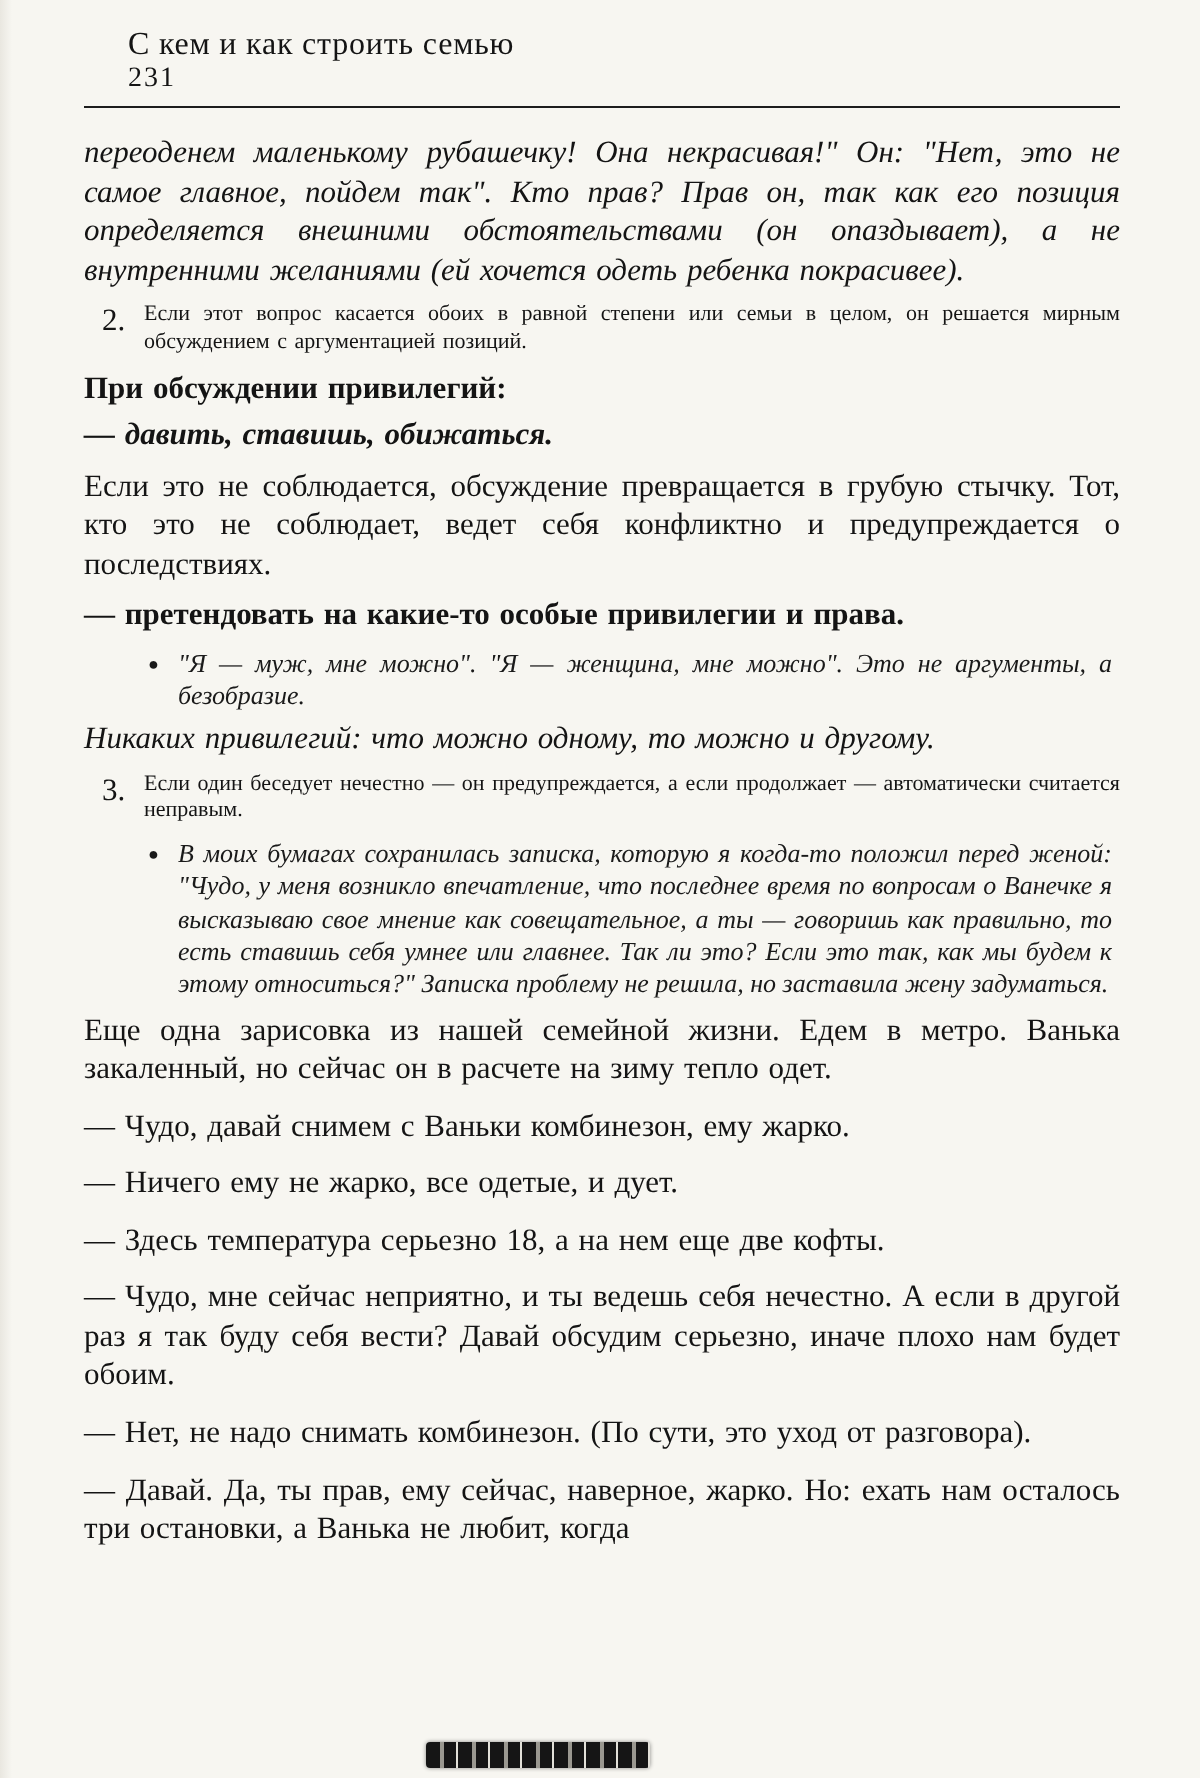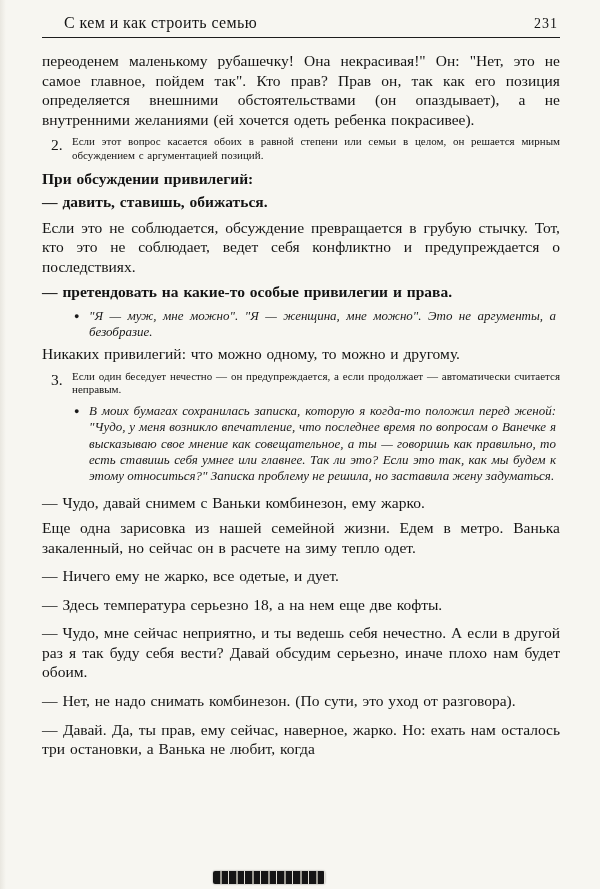--- a/index.html
+++ b/index.html
@@ -19,38 +19,39 @@
     background: linear-gradient(90deg, #e9e7e0 0px, #f7f6f1 6px);
   }
   
   .header-row {
     display: flex;
     justify-content: space-between;
     align-items: baseline;
     padding: 2px 2px 5px 22px;
     font-size: 16px;
     letter-spacing: 0.4px;
+    flex-direction: column;
   }
   .running-title { }
   .page-number { font-size: 14px; letter-spacing: 1px; }
   .header-rule {
     border: none;
     border-top: 1.6px solid #1d1d1d;
     margin: 0 0 13px 0;
   }
   
   p { margin: 0; }
   .para {
     font-size: 15.5px;
     line-height: 1.26;
     text-align: justify;
     margin-top: 6px;
     word-spacing: 1px;
   }
-  .para.tight { margin-top: 4px; }
+  .para.tight { margin-top: 4px; font-style: italic; }
   .bold { font-weight: bold; }
   .numbered { display: flex; margin-top: 6px; }
   .numbered .num {
     flex: 0 0 30px;
     padding-left: 9px;
     font-size: 15.5px;
     line-height: 1.26;
   }
   .numbered .num-text {
     flex: 1;
@@ -127,23 +128,23 @@
     <div class="numbered">
       <span class="num">3.</span>
       <p class="num-text">Если один беседует нечестно — он предупреждается, а если продолжает — автоматически считается неправым.</p>
     </div>
 
     <div class="bullet-note">
       <span class="bullet">●</span>
       <p class="note-text">В моих бумагах сохранилась записка, которую я когда-то положил перед женой: "Чудо, у меня возникло впечатление, что последнее время по вопросам о Ванечке я высказываю свое мнение как совещательное, а ты — говоришь как правильно, то есть ставишь себя умнее или главнее. Так ли это? Если это так, как мы будем к этому относиться?" Записка проблему не решила, но заставила жену задуматься.</p>
     </div>
 
+    <p class="para">Еще одна зарисовка из нашей семейной жизни. Едем в метро. Ванька закаленный, но сейчас он в расчете на зиму тепло одет.</p>
+
     <p class="para dialog">— Чудо, давай снимем с Ваньки комбинезон, ему жарко.</p>
-
-    <p class="para">Еще одна зарисовка из нашей семейной жизни. Едем в метро. Ванька закаленный, но сейчас он в расчете на зиму тепло одет.</p>
     <p class="para dialog">— Ничего ему не жарко, все одетые, и дует.</p>
     <p class="para dialog">— Здесь температура серьезно 18, а на нем еще две кофты.</p>
     <p class="para dialog">— Чудо, мне сейчас неприятно, и ты ведешь себя нечестно. А если в другой раз я так буду себя вести? Давай обсудим серьезно, иначе плохо нам будет обоим.</p>
     <p class="para dialog">— Нет, не надо снимать комбинезон. (По сути, это уход от разговора).</p>
     <p class="para dialog">— Давай. Да, ты прав, ему сейчас, наверное, жарко. Но: ехать нам осталось три остановки, а Ванька не любит, когда</p>
 
   </main>
 
   <div class="scan-artifact"></div>
 

